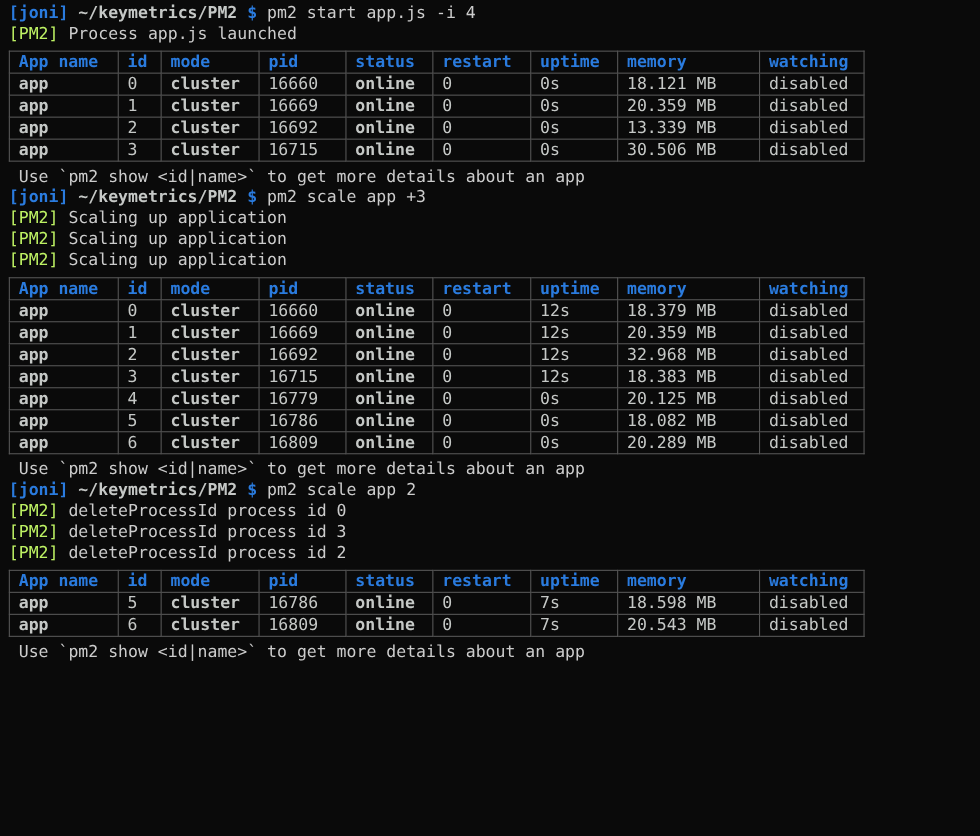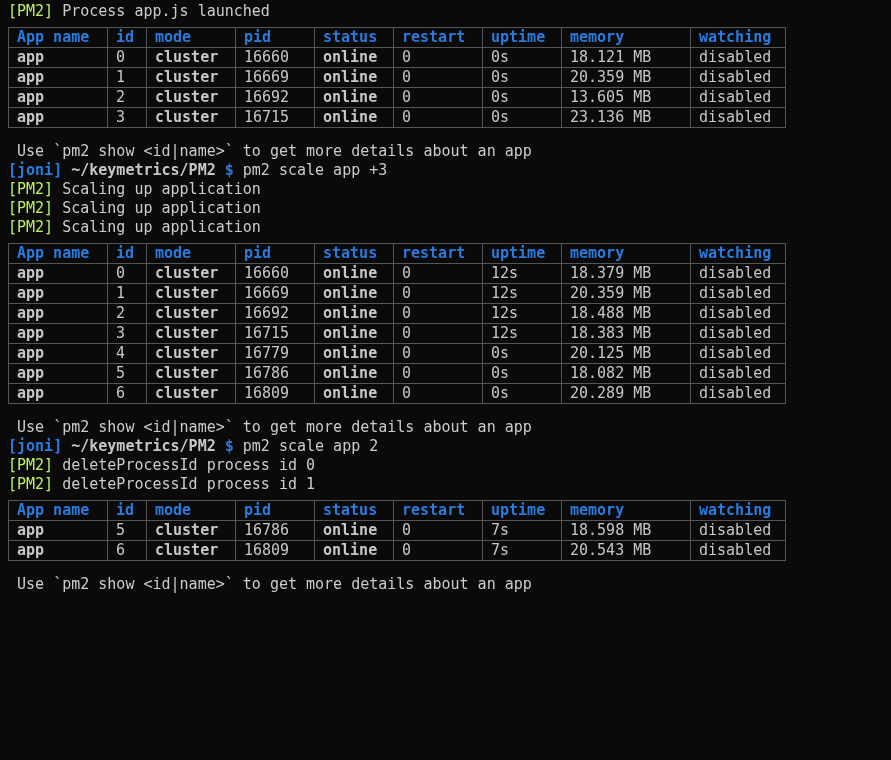--- a/index.html
+++ b/index.html
@@ -13,21 +13,21 @@
     width: 891px;
     box-sizing: border-box;
   }
   .blue { color: #2a7bde; font-weight: bold; }
   .bold { font-weight: bold; }
   .gray { color: #cccccc; }
   .greenb { color: #bef264; }
   .line { white-space: pre; }
   table.pm2 {
     border-collapse: collapse;
-    margin: 6px 0 14px 0;
+    margin: 6px 0 4px 0;
   }
   table.pm2 th, table.pm2 td {
     border: 1px solid #555;
     padding: 0 8px;
     text-align: left;
     vertical-align: top;
     white-space: pre;
   }
   table.pm2 th {
     color: #2a7bde;
@@ -45,20 +45,21 @@
   .w-status{ min-width: 62px; }
   .w-restart{ min-width: 72px; }
   .w-uptime{ min-width: 62px; }
   .w-memory{ min-width: 112px; }
   .w-watch{ min-width: 78px; }
 </style>
 </head>
 <body>
 
 <div id="root">
+    <div class="line"><span class="blue">[joni]</span><span class="bold"> ~/keymetrics/PM2 </span><span class="blue">$ </span><span class="gray">pm2 start app.js -i 4</span></div>
     <div class="line"><span class="greenb">[PM2]</span><span class="gray"> Process app.js launched</span></div>
     <table class="pm2">
       <thead>
         <tr>
           <th class="w-app">App name</th>
           <th class="w-id">id</th>
           <th class="w-mode">mode</th>
           <th class="w-pid">pid</th>
           <th class="w-status">status</th>
           <th class="w-restart">restart</th>
@@ -91,32 +92,32 @@
           <td class="col-watch w-watch">disabled</td>
         </tr>
         <tr>
           <td class="col-app w-app">app</td>
           <td class="w-id">2</td>
           <td class="col-mode w-mode">cluster</td>
           <td class="w-pid">16692</td>
           <td class="col-status w-status">online</td>
           <td class="w-restart">0</td>
           <td class="w-uptime">0s</td>
-          <td class="w-memory">13.605 MB</td>
+          <td class="w-memory">13.339 MB</td>
           <td class="col-watch w-watch">disabled</td>
         </tr>
         <tr>
           <td class="col-app w-app">app</td>
           <td class="w-id">3</td>
           <td class="col-mode w-mode">cluster</td>
           <td class="w-pid">16715</td>
           <td class="col-status w-status">online</td>
           <td class="w-restart">0</td>
           <td class="w-uptime">0s</td>
-          <td class="w-memory">23.136 MB</td>
+          <td class="w-memory">30.506 MB</td>
           <td class="col-watch w-watch">disabled</td>
         </tr>
       </tbody>
     </table>
     <div class="line gray"> Use `pm2 show &lt;id|name&gt;` to get more details about an app</div>
     <div class="line"><span class="blue">[joni]</span><span class="bold"> ~/keymetrics/PM2 </span><span class="blue">$ </span><span class="gray">pm2 scale app +3</span></div>
     <div class="line"><span class="greenb">[PM2]</span><span class="gray"> Scaling up application</span></div>
     <div class="line"><span class="greenb">[PM2]</span><span class="gray"> Scaling up application</span></div>
     <div class="line"><span class="greenb">[PM2]</span><span class="gray"> Scaling up application</span></div>
     <table class="pm2">
@@ -157,21 +158,21 @@
           <td class="col-watch w-watch">disabled</td>
         </tr>
         <tr>
           <td class="col-app w-app">app</td>
           <td class="w-id">2</td>
           <td class="col-mode w-mode">cluster</td>
           <td class="w-pid">16692</td>
           <td class="col-status w-status">online</td>
           <td class="w-restart">0</td>
           <td class="w-uptime">12s</td>
-          <td class="w-memory">18.488 MB</td>
+          <td class="w-memory">32.968 MB</td>
           <td class="col-watch w-watch">disabled</td>
         </tr>
         <tr>
           <td class="col-app w-app">app</td>
           <td class="w-id">3</td>
           <td class="col-mode w-mode">cluster</td>
           <td class="w-pid">16715</td>
           <td class="col-status w-status">online</td>
           <td class="w-restart">0</td>
           <td class="w-uptime">12s</td>
@@ -209,21 +210,22 @@
           <td class="w-restart">0</td>
           <td class="w-uptime">0s</td>
           <td class="w-memory">20.289 MB</td>
           <td class="col-watch w-watch">disabled</td>
         </tr>
       </tbody>
     </table>
     <div class="line gray"> Use `pm2 show &lt;id|name&gt;` to get more details about an app</div>
     <div class="line"><span class="blue">[joni]</span><span class="bold"> ~/keymetrics/PM2 </span><span class="blue">$ </span><span class="gray">pm2 scale app 2</span></div>
     <div class="line"><span class="greenb">[PM2]</span><span class="gray"> deleteProcessId process id 0</span></div>
-    <div class="line"><span class="greenb">[PM2]</span><span class="gray"> deleteProcessId process id 1</span></div>
+    <div class="line"><span class="greenb">[PM2]</span><span class="gray"> deleteProcessId process id 3</span></div>
+    <div class="line"><span class="greenb">[PM2]</span><span class="gray"> deleteProcessId process id 2</span></div>
     <table class="pm2">
       <thead>
         <tr>
           <th class="w-app">App name</th>
           <th class="w-id">id</th>
           <th class="w-mode">mode</th>
           <th class="w-pid">pid</th>
           <th class="w-status">status</th>
           <th class="w-restart">restart</th>
           <th class="w-uptime">uptime</th>

